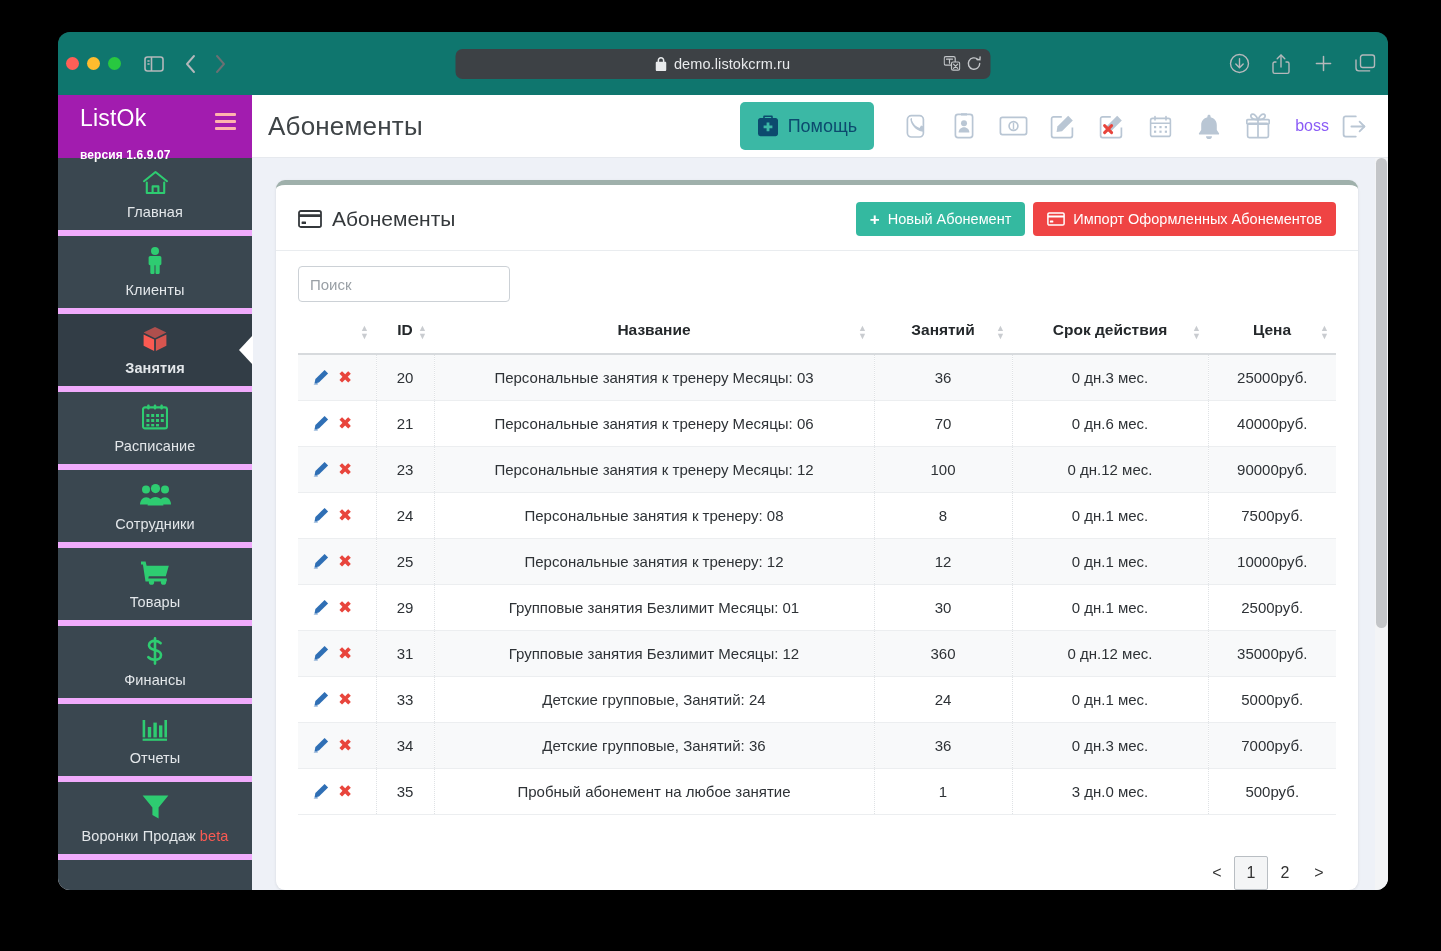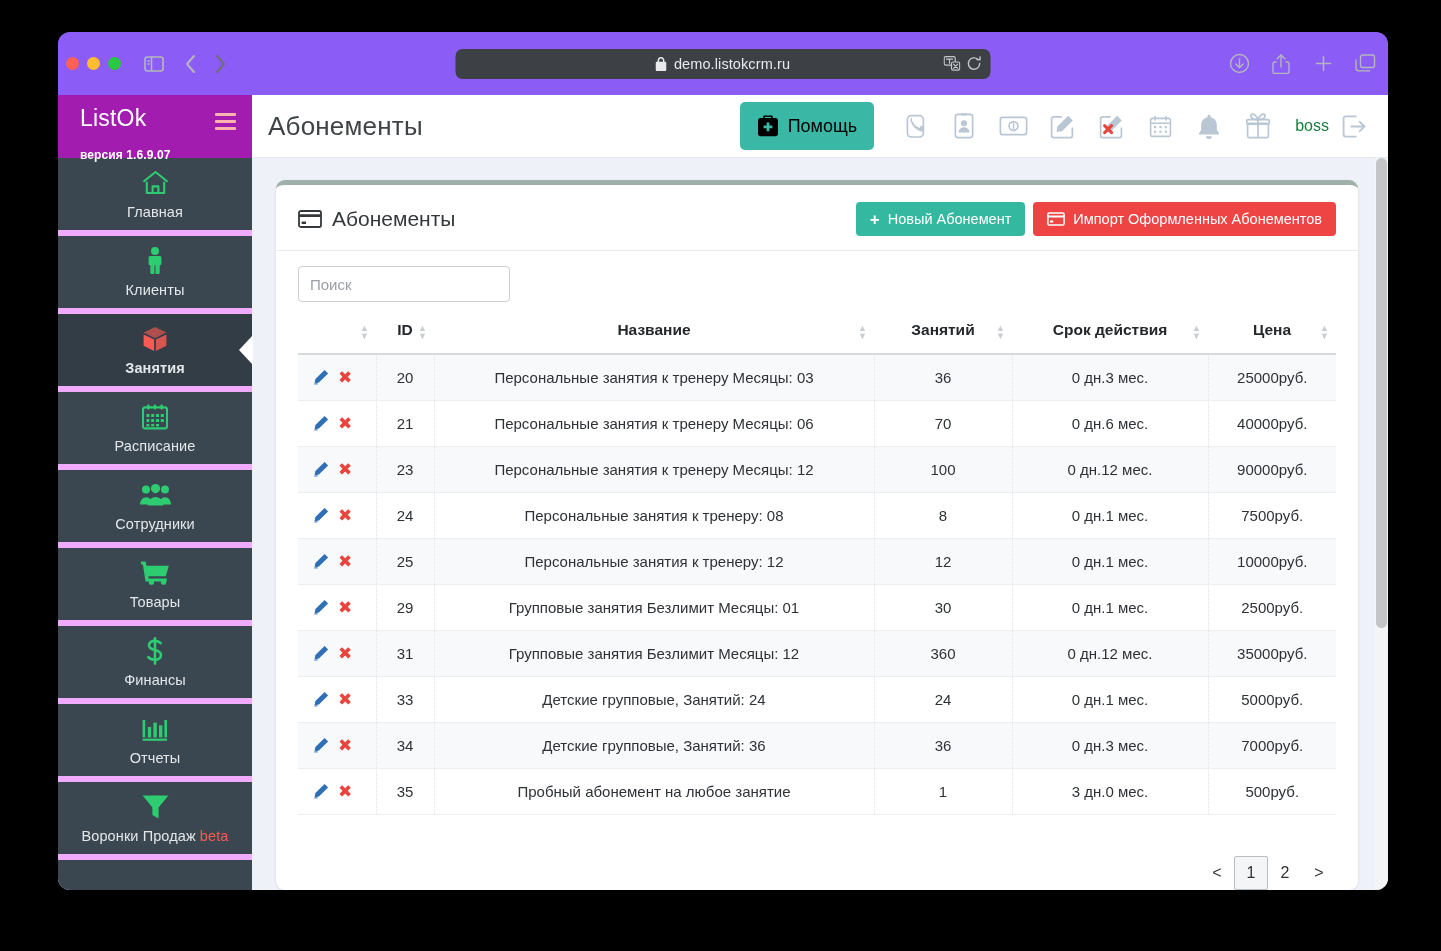--- a/index.html
+++ b/index.html
@@ -23,21 +23,21 @@
     background: #2c2f33;
     border-radius: 12px;
     overflow: hidden;
     box-shadow: 0 18px 60px rgba(0,0,0,0.55);
   }
 
   
   .toolbar {
     position: relative;
     height: 63px;
-    background: #8b5cf6;
+    background: #0f766e;
     display: flex;
     align-items: center;
     padding: 0 8px;
     justify-content: center;
   }
   .traffic { display: flex; gap: 8px; align-items: center; margin-right: 18px; }
   .dot { width: 13px; height: 13px; border-radius: 50%; display: block; }
   .dot.red { background: #ff5f57; }
   .dot.yellow { background: #febc2e; }
   .dot.green { background: #28c840; }
@@ -181,41 +181,41 @@
     letter-spacing: .2px;
   }
   .topbar-right {
     margin-left: auto;
     display: flex;
     align-items: center;
     gap: 5px;
   }
   .help-btn {
     background: #3bb8a5;
-    color: #000000;
+    color: #0c4a6e;
     border: none;
     border-radius: 5px;
     height: 48px;
     padding: 0 17px;
     font-size: 18px;
     display: flex;
     align-items: center;
     gap: 9px;
     cursor: pointer;
     font-family: inherit;
     margin-right: 14px;
   }
   .hicon {
     width: 44px; height: 44px;
     display: flex; align-items: center; justify-content: center;
     color: #b9c6d4;
     cursor: pointer;
   }
   .user-name {
-    color: #15803d;
+    color: #8b5cf6;
     font-size: 16px;
     margin: 0 4px 0 10px;
   }
 
   
   .content {
     flex: 1;
     padding: 22px 30px 0 24px;
     overflow: hidden;
     position: relative;

